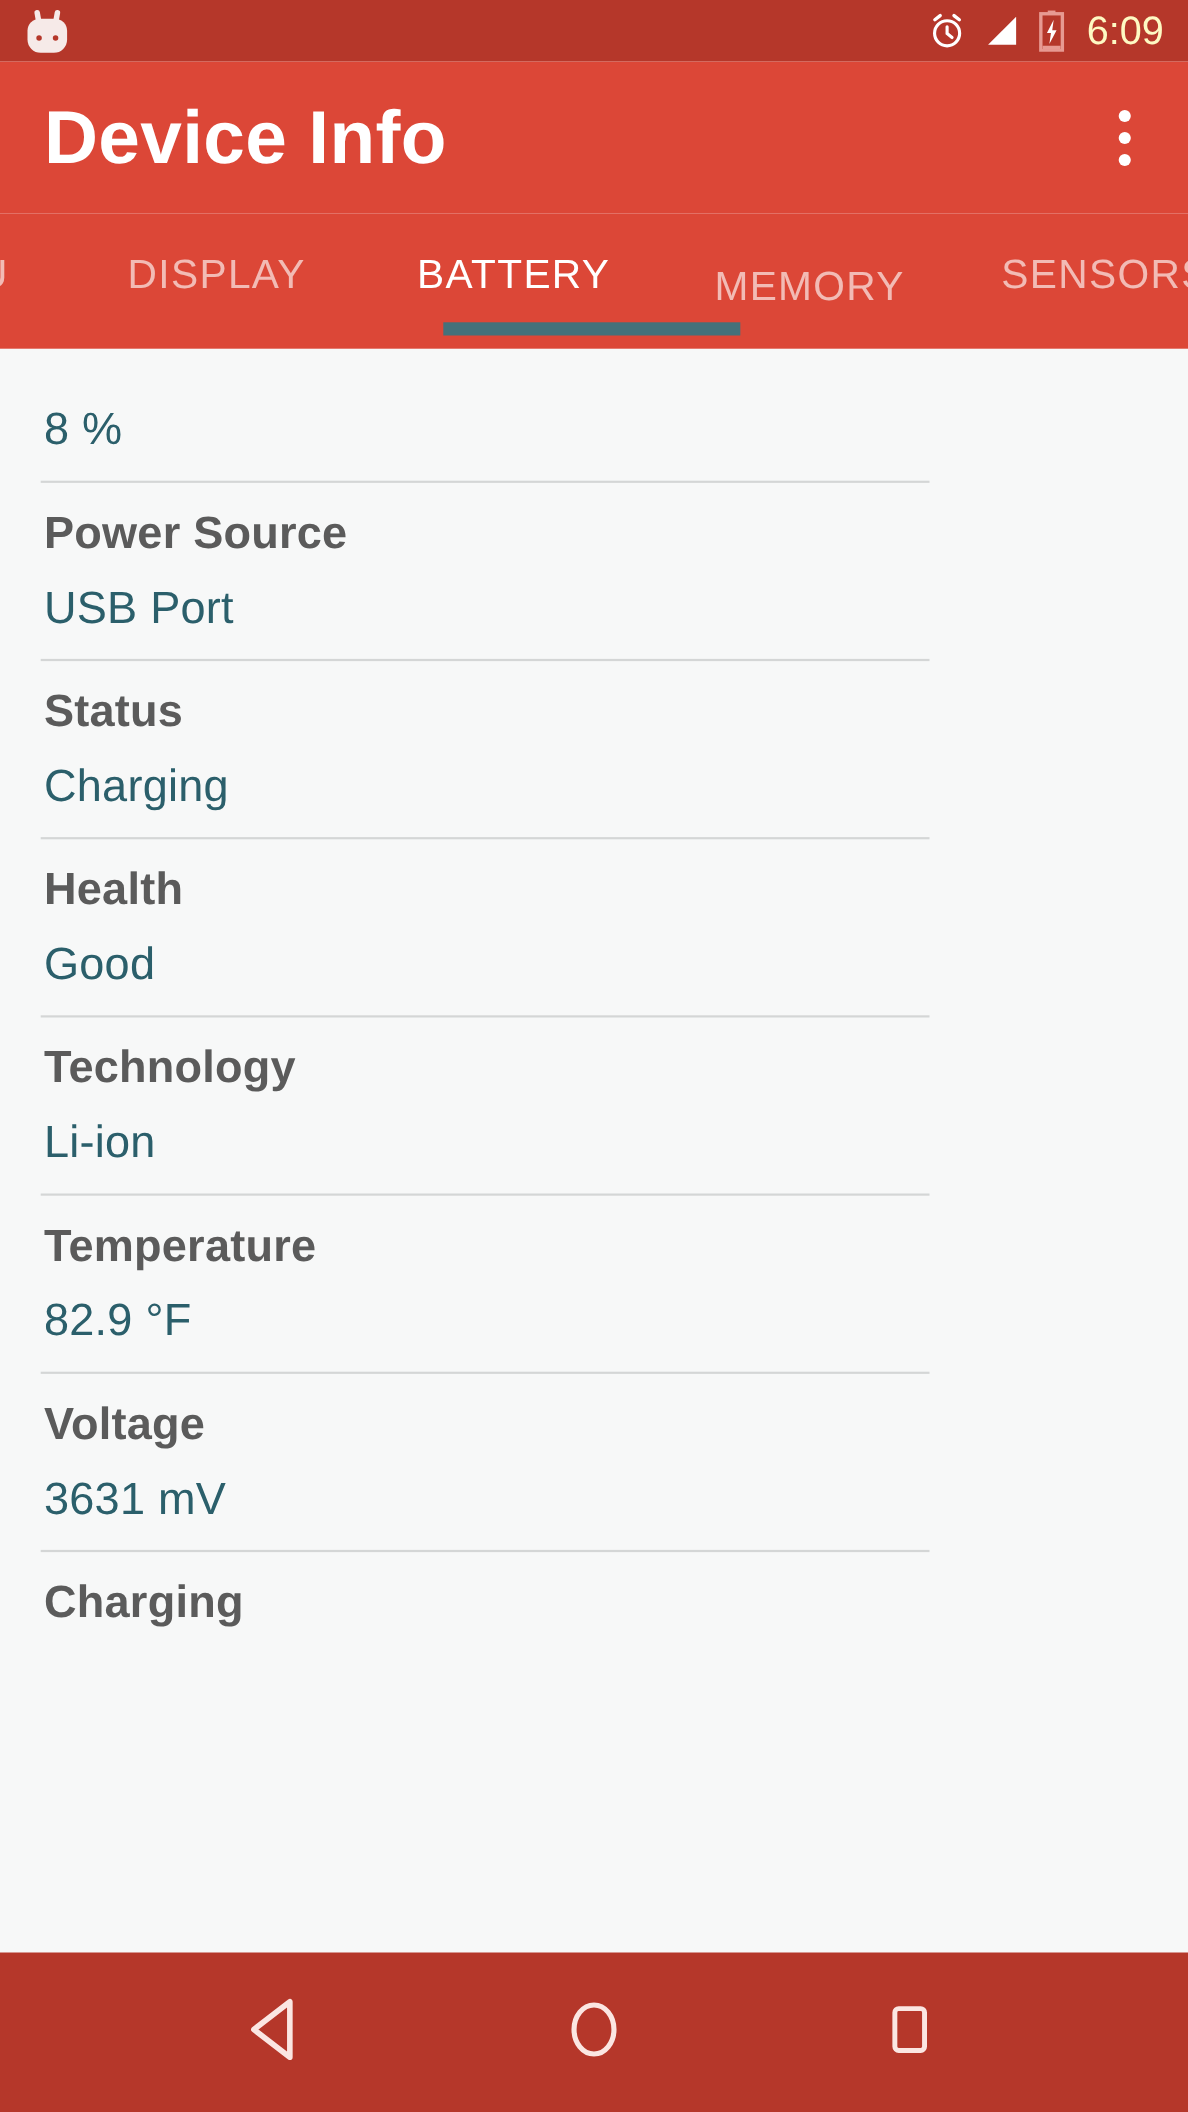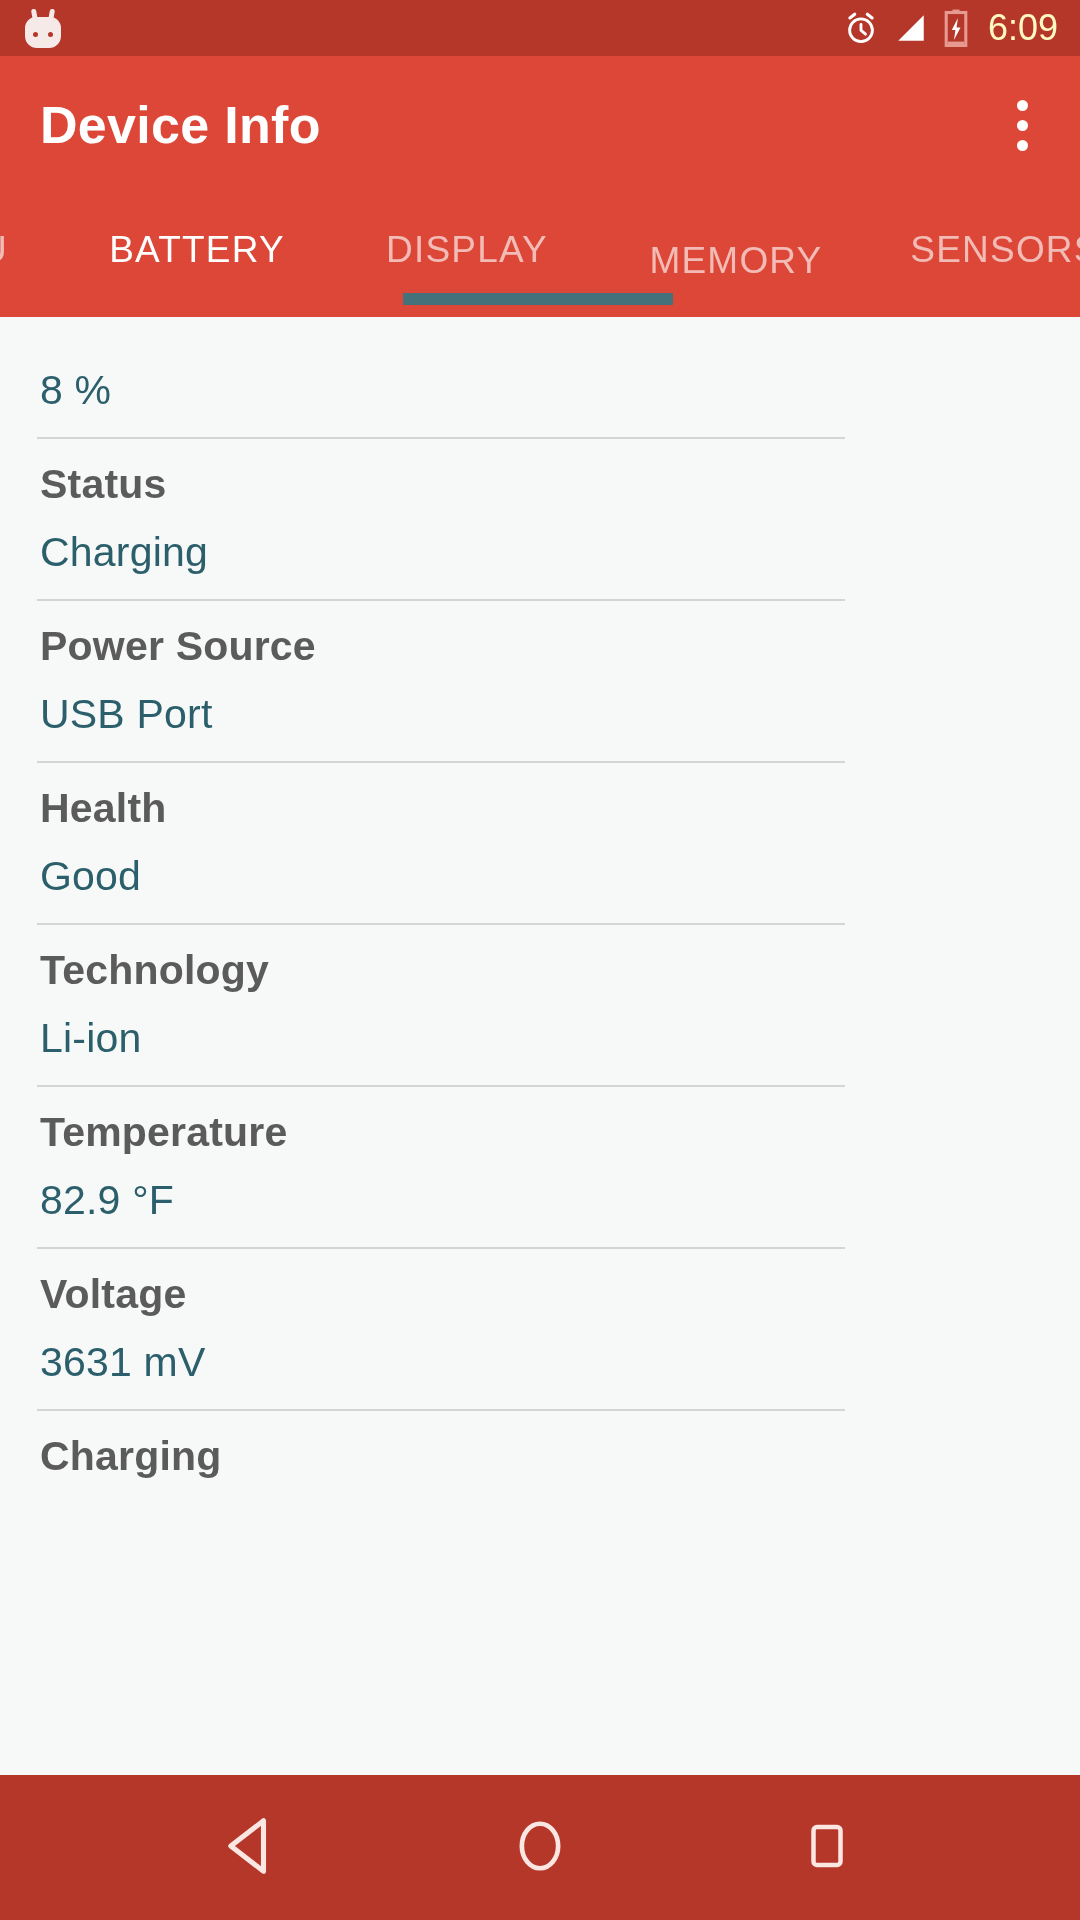--- a/index.html
+++ b/index.html
@@ -97,21 +97,21 @@
   .appbar {
     position: relative;
     height: 138px;
     background: #dc4737;
     flex: none;
     display: flex;
     align-items: center;
   }
   .appbar-title {
     color: #ffffff;
-    font-size: 52px;
+    font-size: 68px;
     font-weight: 700;
     padding-left: 40px;
     letter-spacing: 0.3px;
   }
   .overflow-menu {
     position: absolute;
     right: 28px;
     top: 50%;
     transform: translateY(-50%);
     width: 60px;
@@ -277,48 +277,48 @@
     <div class="overflow-menu">
       <span class="dot"></span>
         <span class="dot"></span>
         <span class="dot"></span>
     </div>
   </div>
 
   <div class="tabbar">
     <div class="tabs-strip">
       <div class="tab tab-cpu">CPU</div>
+      <div class="tab tab-display">DISPLAY</div>
       <div class="tab tab-battery active">BATTERY</div>
-      <div class="tab tab-display">DISPLAY</div>
       <div class="tab tab-memory">MEMORY</div>
       <div class="tab tab-sensors">SENSORS</div>
     </div>
     <div class="tab-indicator"></div>
   </div>
 
   <div class="content">
 
     <div class="info-row">
       <div class="value">8 %</div>
       <div class="divider"></div>
     </div>
 
     <div class="info-row">
+      <div class="label">Power Source</div>
+      <div class="value">USB Port</div>
+      <div class="divider"></div>
+    </div>
+
+    <div class="info-row">
       <div class="label">Status</div>
       <div class="value">Charging</div>
       <div class="divider"></div>
     </div>
 
     <div class="info-row">
-      <div class="label">Power Source</div>
-      <div class="value">USB Port</div>
-      <div class="divider"></div>
-    </div>
-
-    <div class="info-row">
       <div class="label">Health</div>
       <div class="value">Good</div>
       <div class="divider"></div>
     </div>
 
     <div class="info-row">
       <div class="label">Technology</div>
       <div class="value">Li-ion</div>
       <div class="divider"></div>
     </div>

